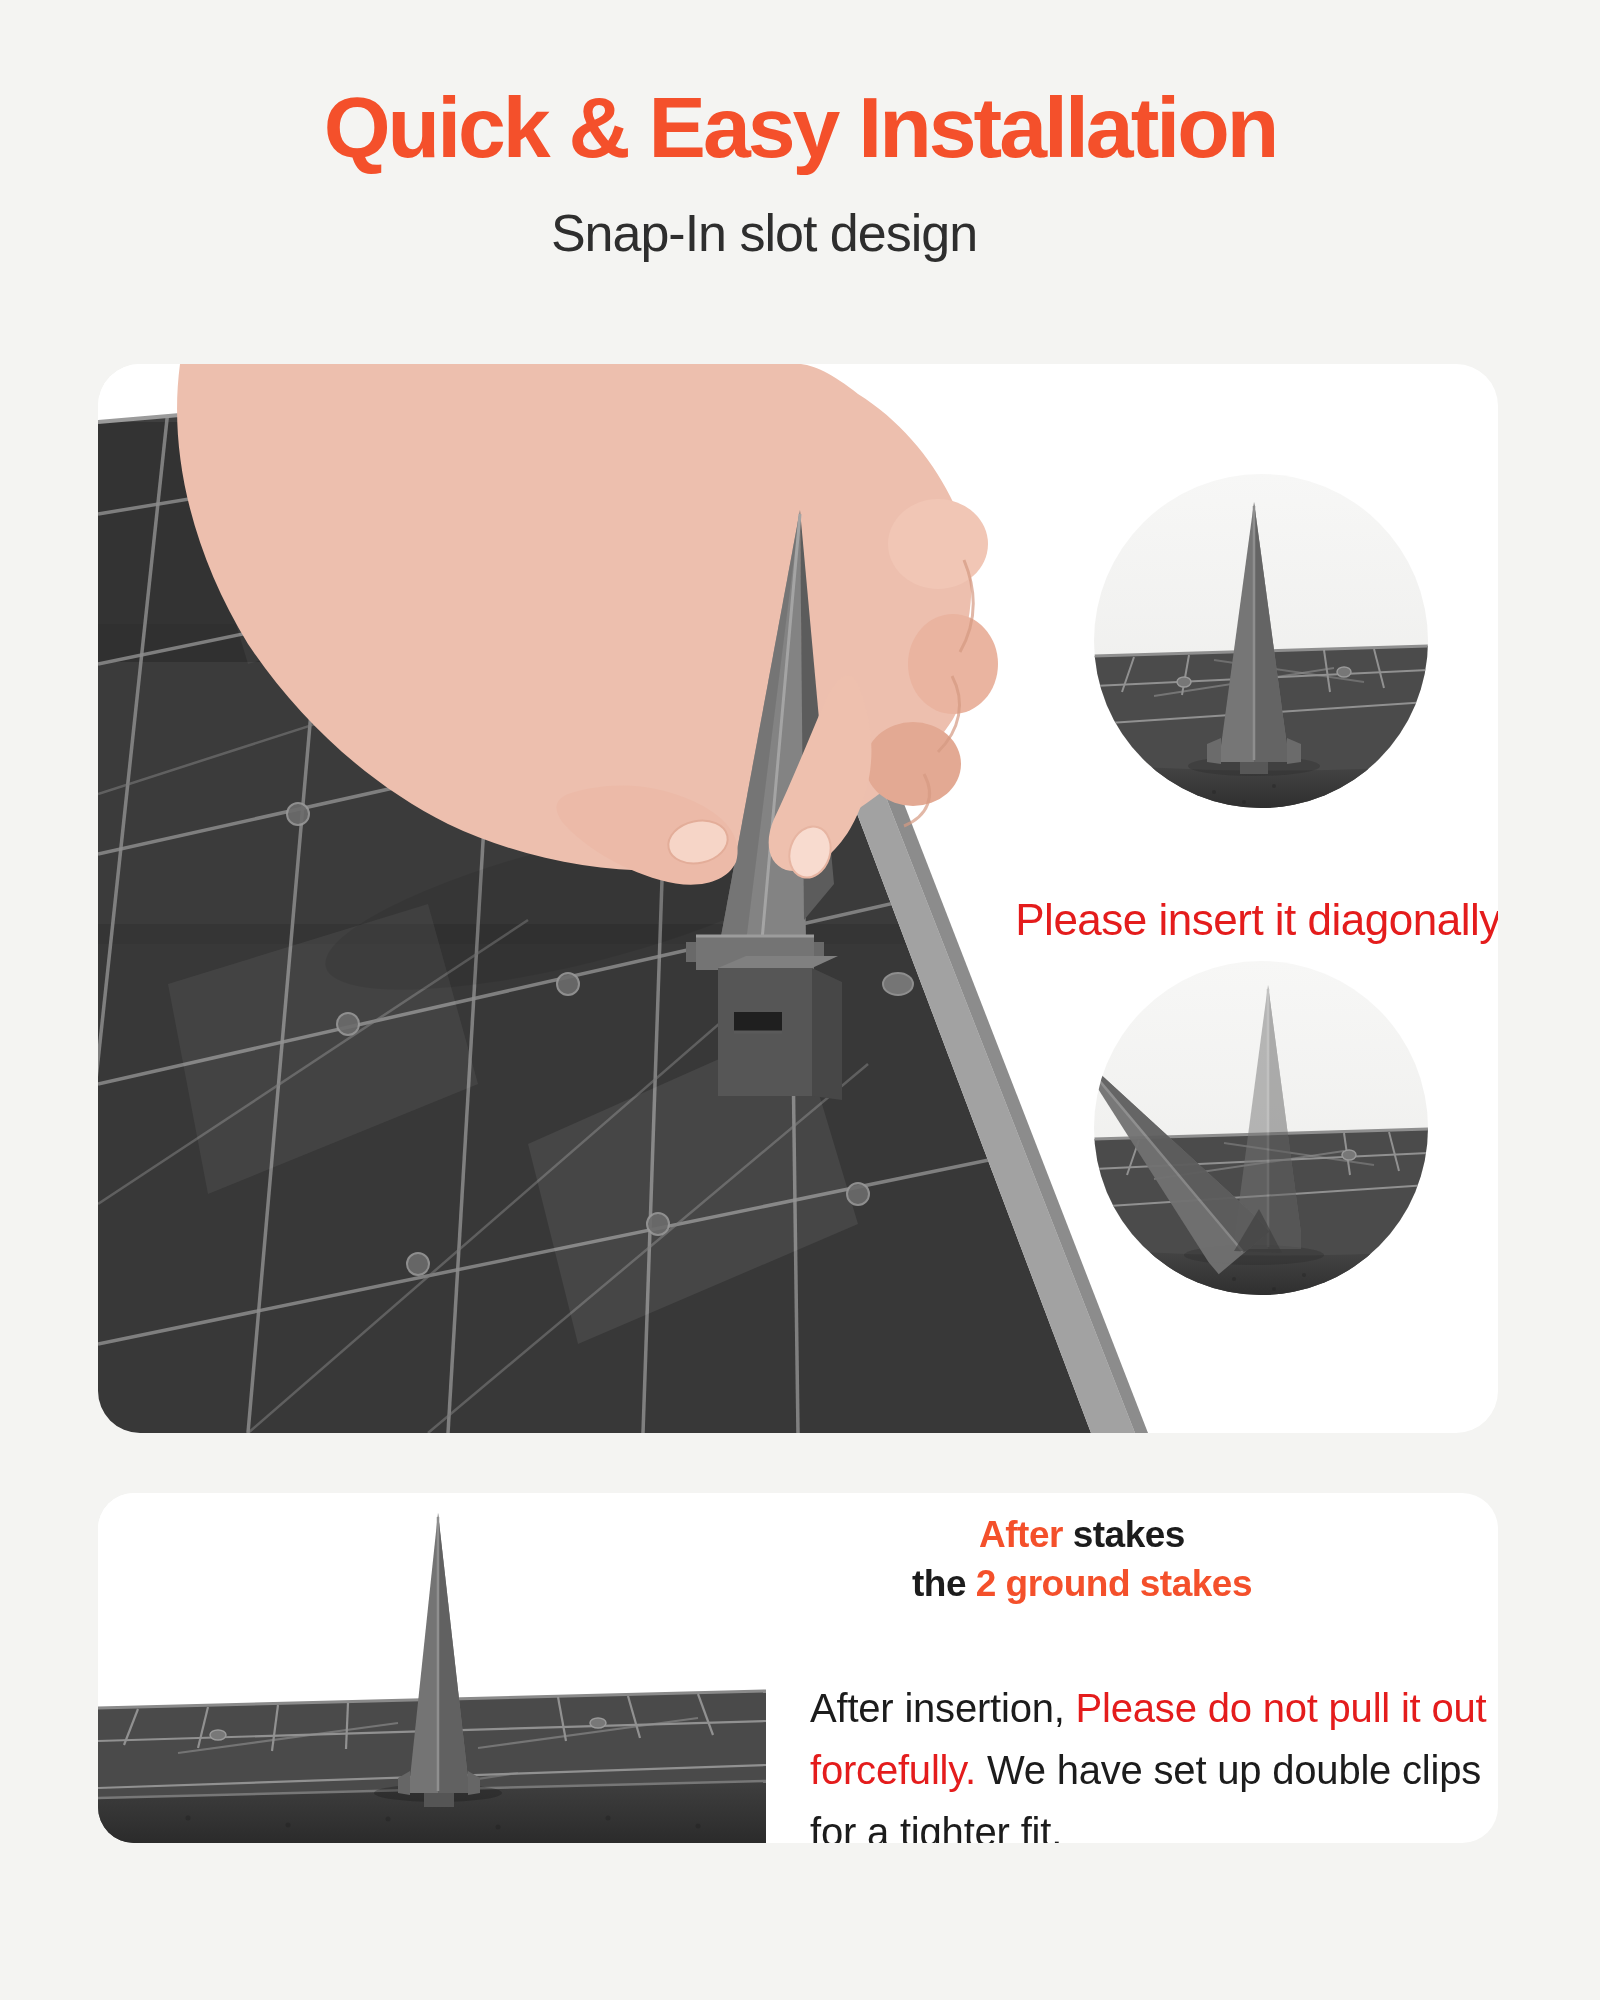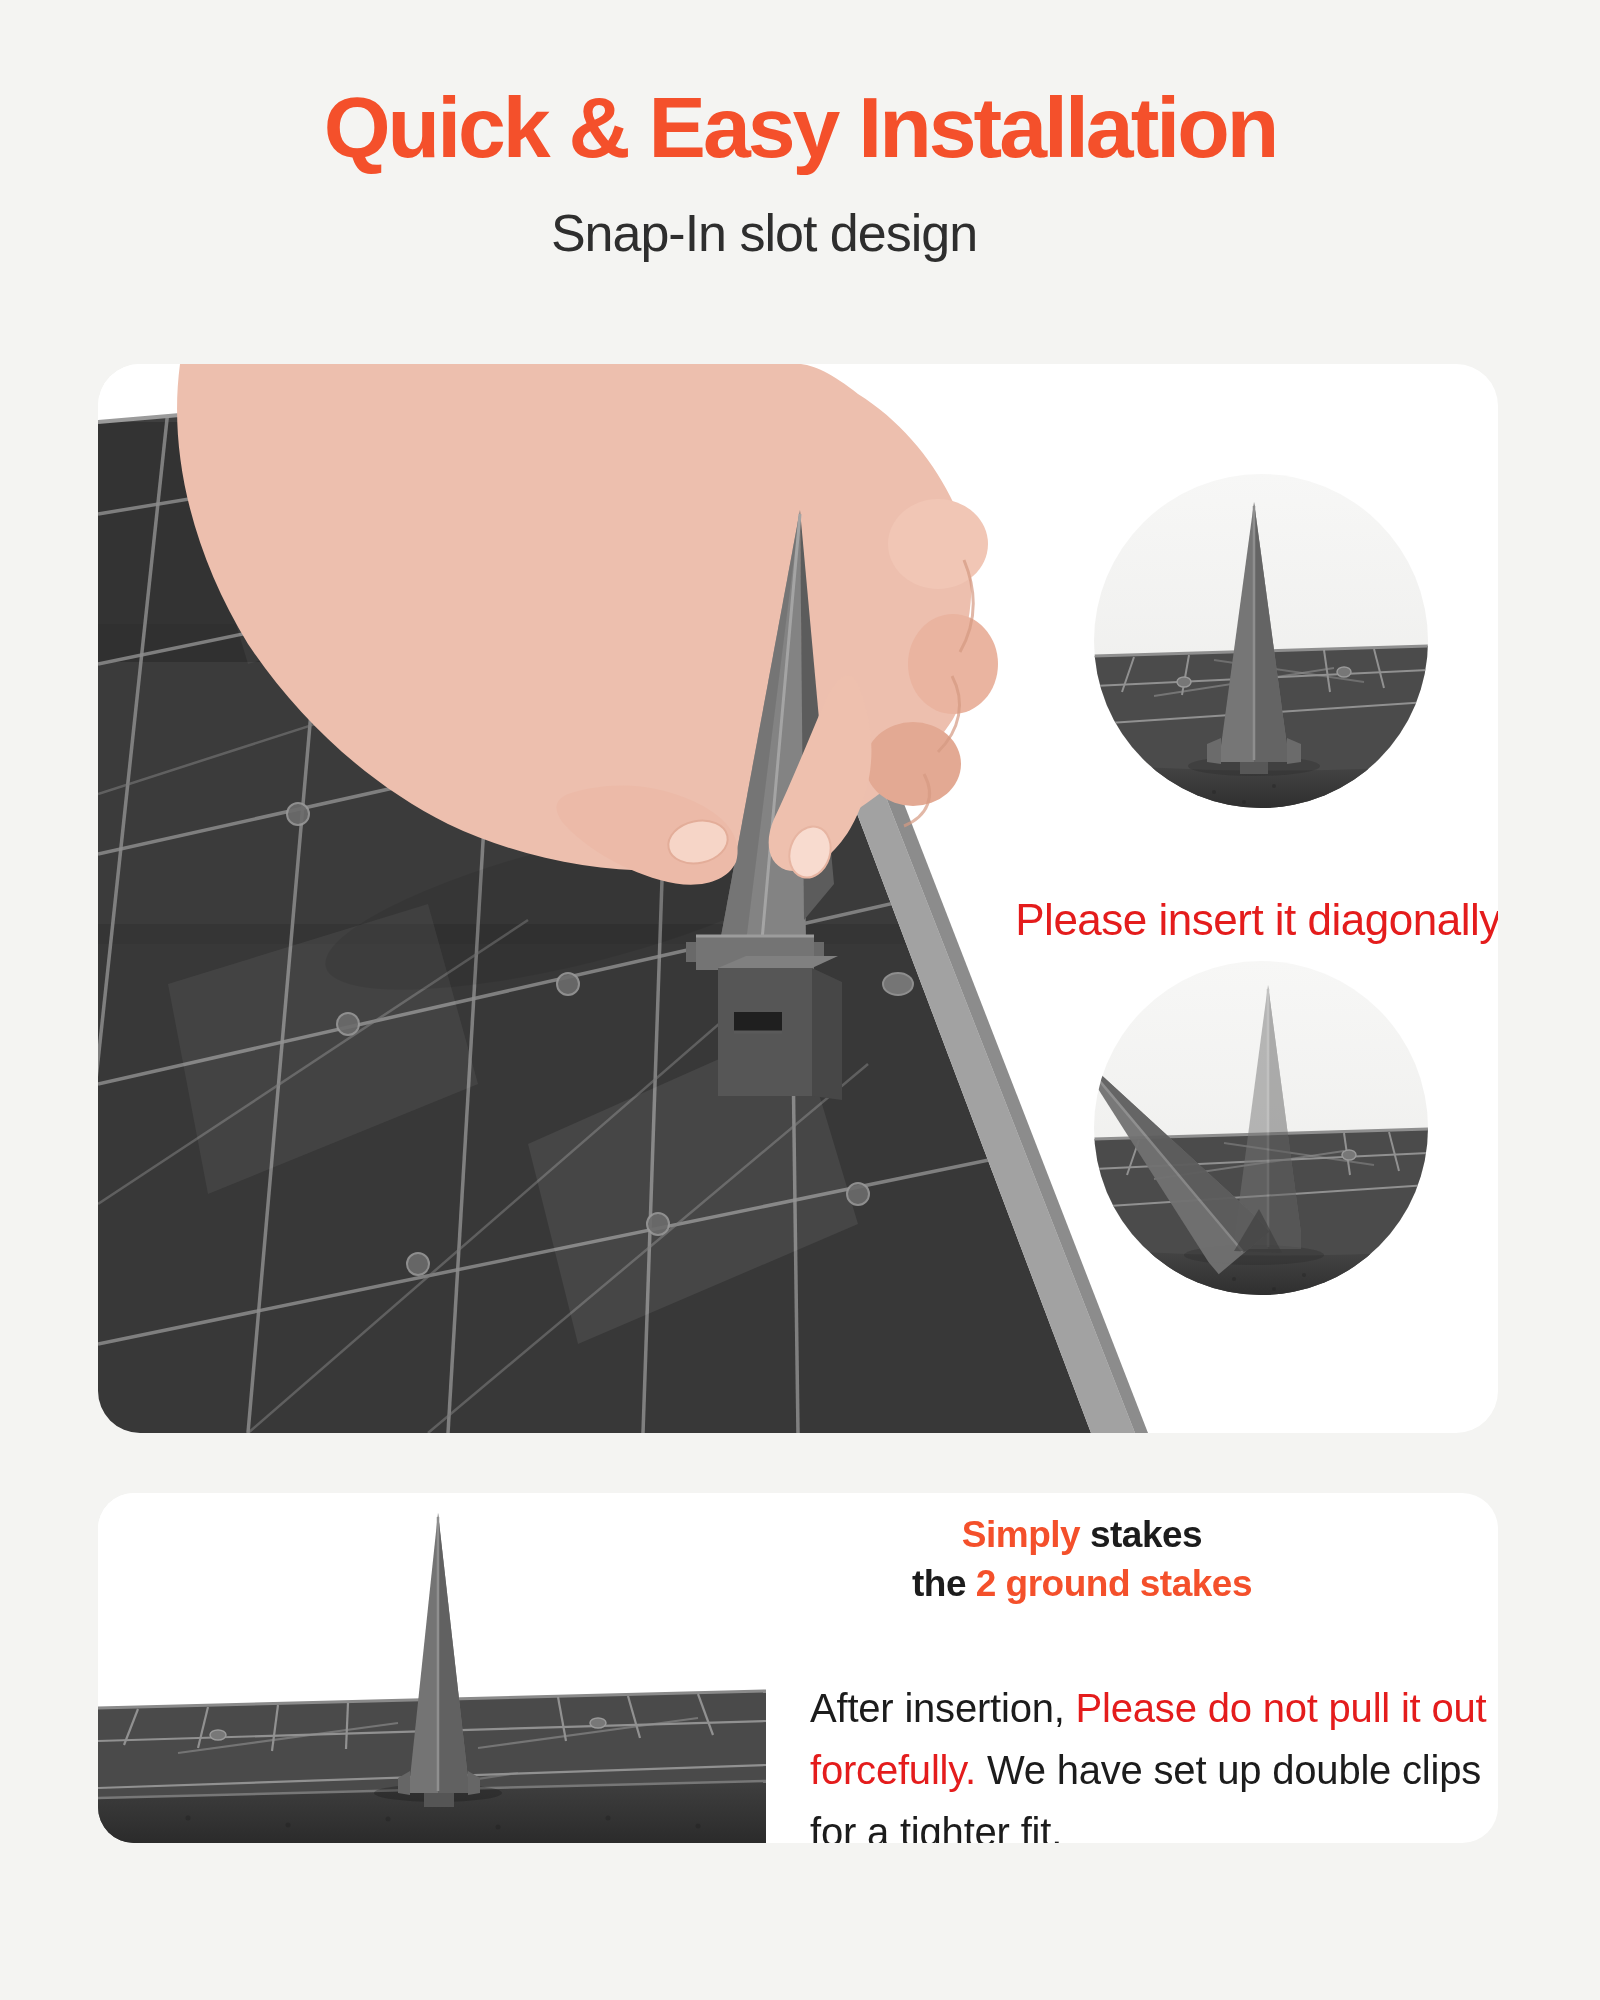--- a/index.html
+++ b/index.html
@@ -315,20 +315,20 @@
         <path d="M300,285 L312,278 L312,302 L300,300 Z" fill="#666666"></path>
         <path d="M370,278 L382,285 L382,300 L370,302 Z" fill="#666666"></path>
         <path d="M340,20 L312,285 L312,300 L370,300 L370,285 Z" fill="#747474"></path>
         <path d="M340,20 L370,285 L370,300 L340,300 Z" fill="#5f5f5f" opacity="0.9"></path>
         <path d="M340,24 L340,298" stroke="#8f8f8f" stroke-width="2.5" fill="none"></path>
         <rect x="326" y="300" width="30" height="14" fill="#555555"></rect>
       </g>
     </svg>
 
     <div class="headline-block">
-      <div><span class="seg-orange">Simply </span><span class="seg-dark">stakes</span></div>
+      <div><span class="seg-orange">After </span><span class="seg-dark">stakes</span></div>
       <div><span class="seg-dark">the </span><span class="seg-orange">2 ground stakes</span></div>
     </div>
 
     <p class="care-note" style="margin:12px;"><span class="seg-dark">After insertion, </span><span class="seg-red">Please do not pull it out forcefully. </span><span class="seg-dark">We have set up double clips for a tighter fit.</span></p>
   </div>
 
 </div>
 
 </body></html>

